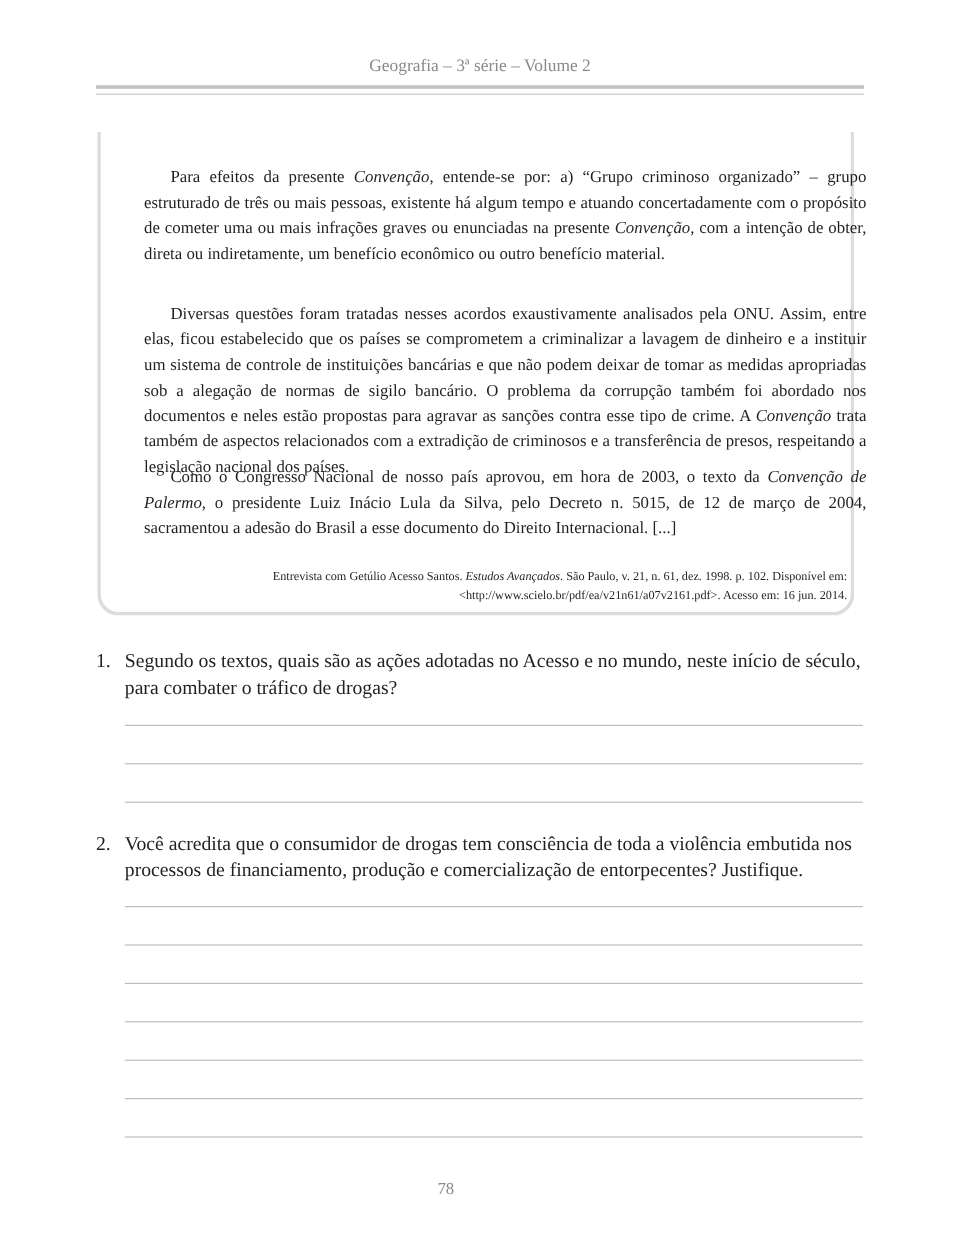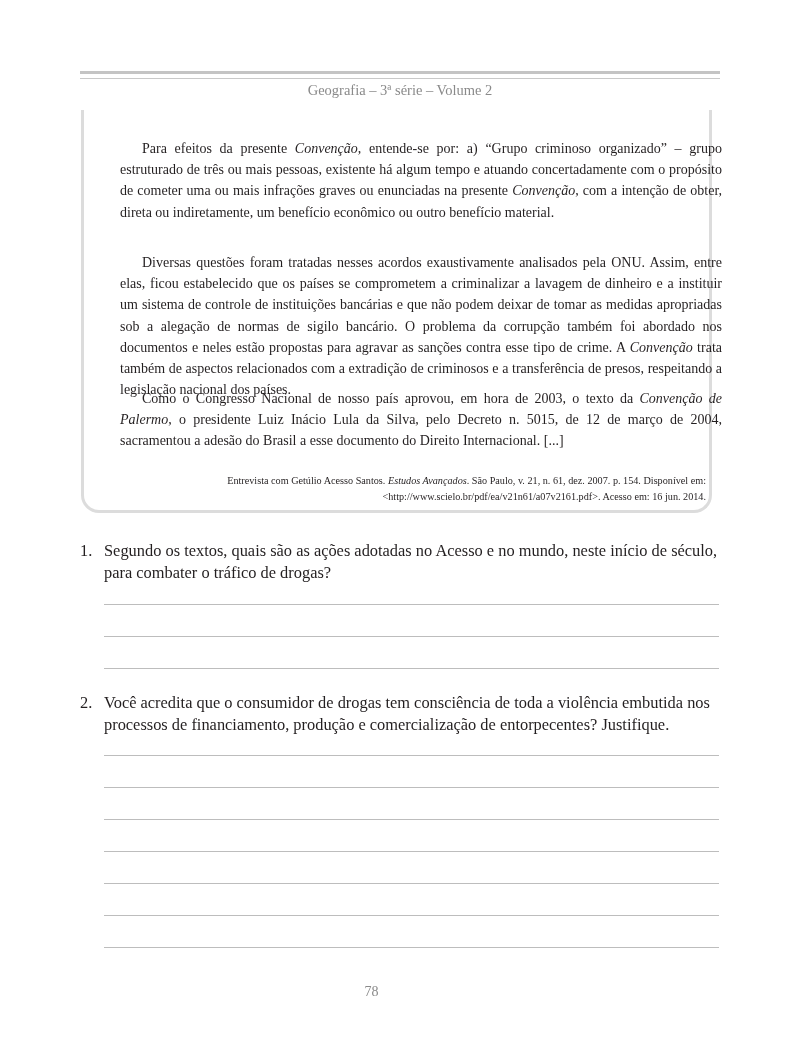--- a/index.html
+++ b/index.html
@@ -1,19 +1,19 @@
 <!DOCTYPE html>
 <html><head>
 <meta charset="utf-8">
 <style>
   html, body { margin: 0; padding: 0; background: #ffffff; }
   body { width: 800px; height: 1039px; position: relative; overflow: hidden;
          font-family: "Liberation Serif", "DejaVu Serif", serif; color: #231f20; }
   .header-title { position: absolute; top: 47px; left: 0; width: 800px; text-align: center;
-                  font-size: 14.5px; color: #8a8a8a; margin-top: 35px; }
+                  font-size: 14.5px; color: #8a8a8a; }
   .header-rule-thick { position: absolute; top: 71px; left: 80px; width: 640px; height: 3px; background: #c4c4c4; }
   .header-rule-thin { position: absolute; top: 78px; left: 80px; width: 640px; height: 1px; background: #c9c9c9; }
 
   .quote-box { position: absolute; top: 110px; left: 81px; width: 631px; height: 403px;
                border-left: 3px solid #dcdcdc; border-right: 3px solid #dcdcdc; border-bottom: 3px solid #dcdcdc;
                border-radius: 0 0 18px 18px; box-sizing: border-box; }
   .para { position: absolute; left: 104px; width: 602px; font-size: 14px; line-height: 21.2px;
           text-align: justify; margin: 16px; text-indent: 22px; hyphens: manual; }
   .para i { font-style: italic; }
   .p1 { top: 122px; }
@@ -42,21 +42,21 @@
 </div>
 
 <div class="quote-box"></div>
 
 <p class="para p1"><span>Para efeitos da presente </span><i>Convenção</i><span>, entende-se por: a) “Grupo criminoso organizado” – grupo estruturado de três ou mais pessoas, existente há algum tempo e atuando con­certadamente com o propósito de cometer uma ou mais infrações graves ou enunciadas na presente </span><i>Convenção</i><span>, com a intenção de obter, direta ou indiretamente, um benefício econômico ou outro benefício material.</span></p>
 <p class="para p2"><span>Diversas questões foram tratadas nesses acordos exaustivamente analisados pela ONU. Assim, entre elas, ficou estabelecido que os países se comprometem a criminalizar a lavagem de dinheiro e a instituir um sistema de controle de instituições bancárias e que não podem deixar de tomar as medidas apropriadas sob a alegação de normas de sigilo bancário. O problema da corrupção também foi abordado nos documentos e neles estão propostas para agravar as sanções contra esse tipo de crime. A </span><i>Convenção</i><span> trata também de aspectos relacionados com a extradição de criminosos e a transferência de presos, respeitando a legislação nacional dos países.</span></p>
 <p class="para p3"><span>Como o Congresso Nacional de nosso país aprovou, em hora de 2003, o texto da </span><i>Convenção de Palermo</i><span>, o presidente Luiz Inácio Lula da Silva, pelo Decreto n. 5015, de 12 de março de 2004, sacramentou a adesão do Brasil a esse documento do Direito Internacional. [...]</span></p>
 
 <p class="citation">
   <br>
-  <span>Entrevista com Getúlio Acesso Santos. </span><i>Estudos Avançados</i><span>. São Paulo, v. 21, n. 61, dez. 2007. p. 154. Disponível em:</span><br>
+  <span>Entrevista com Getúlio Acesso Santos. </span><i>Estudos Avançados</i><span>. São Paulo, v. 21, n. 61, dez. 1998. p. 102. Disponível em:</span><br>
   <span>&lt;http://www.scielo.br/pdf/ea/v21n61/a07v2161.pdf&gt;. Acesso em: 16 jun. 2014.</span>
 </p>
 
 <div class="question q1">
   <span class="num">1.</span>
   <span class="text">Segundo os textos, quais são as ações adotadas no Acesso e no mundo, neste início de século, para combater o tráfico de drogas?</span>
 </div>
 
 <div class="question q2">
   <span class="num">2.</span>

